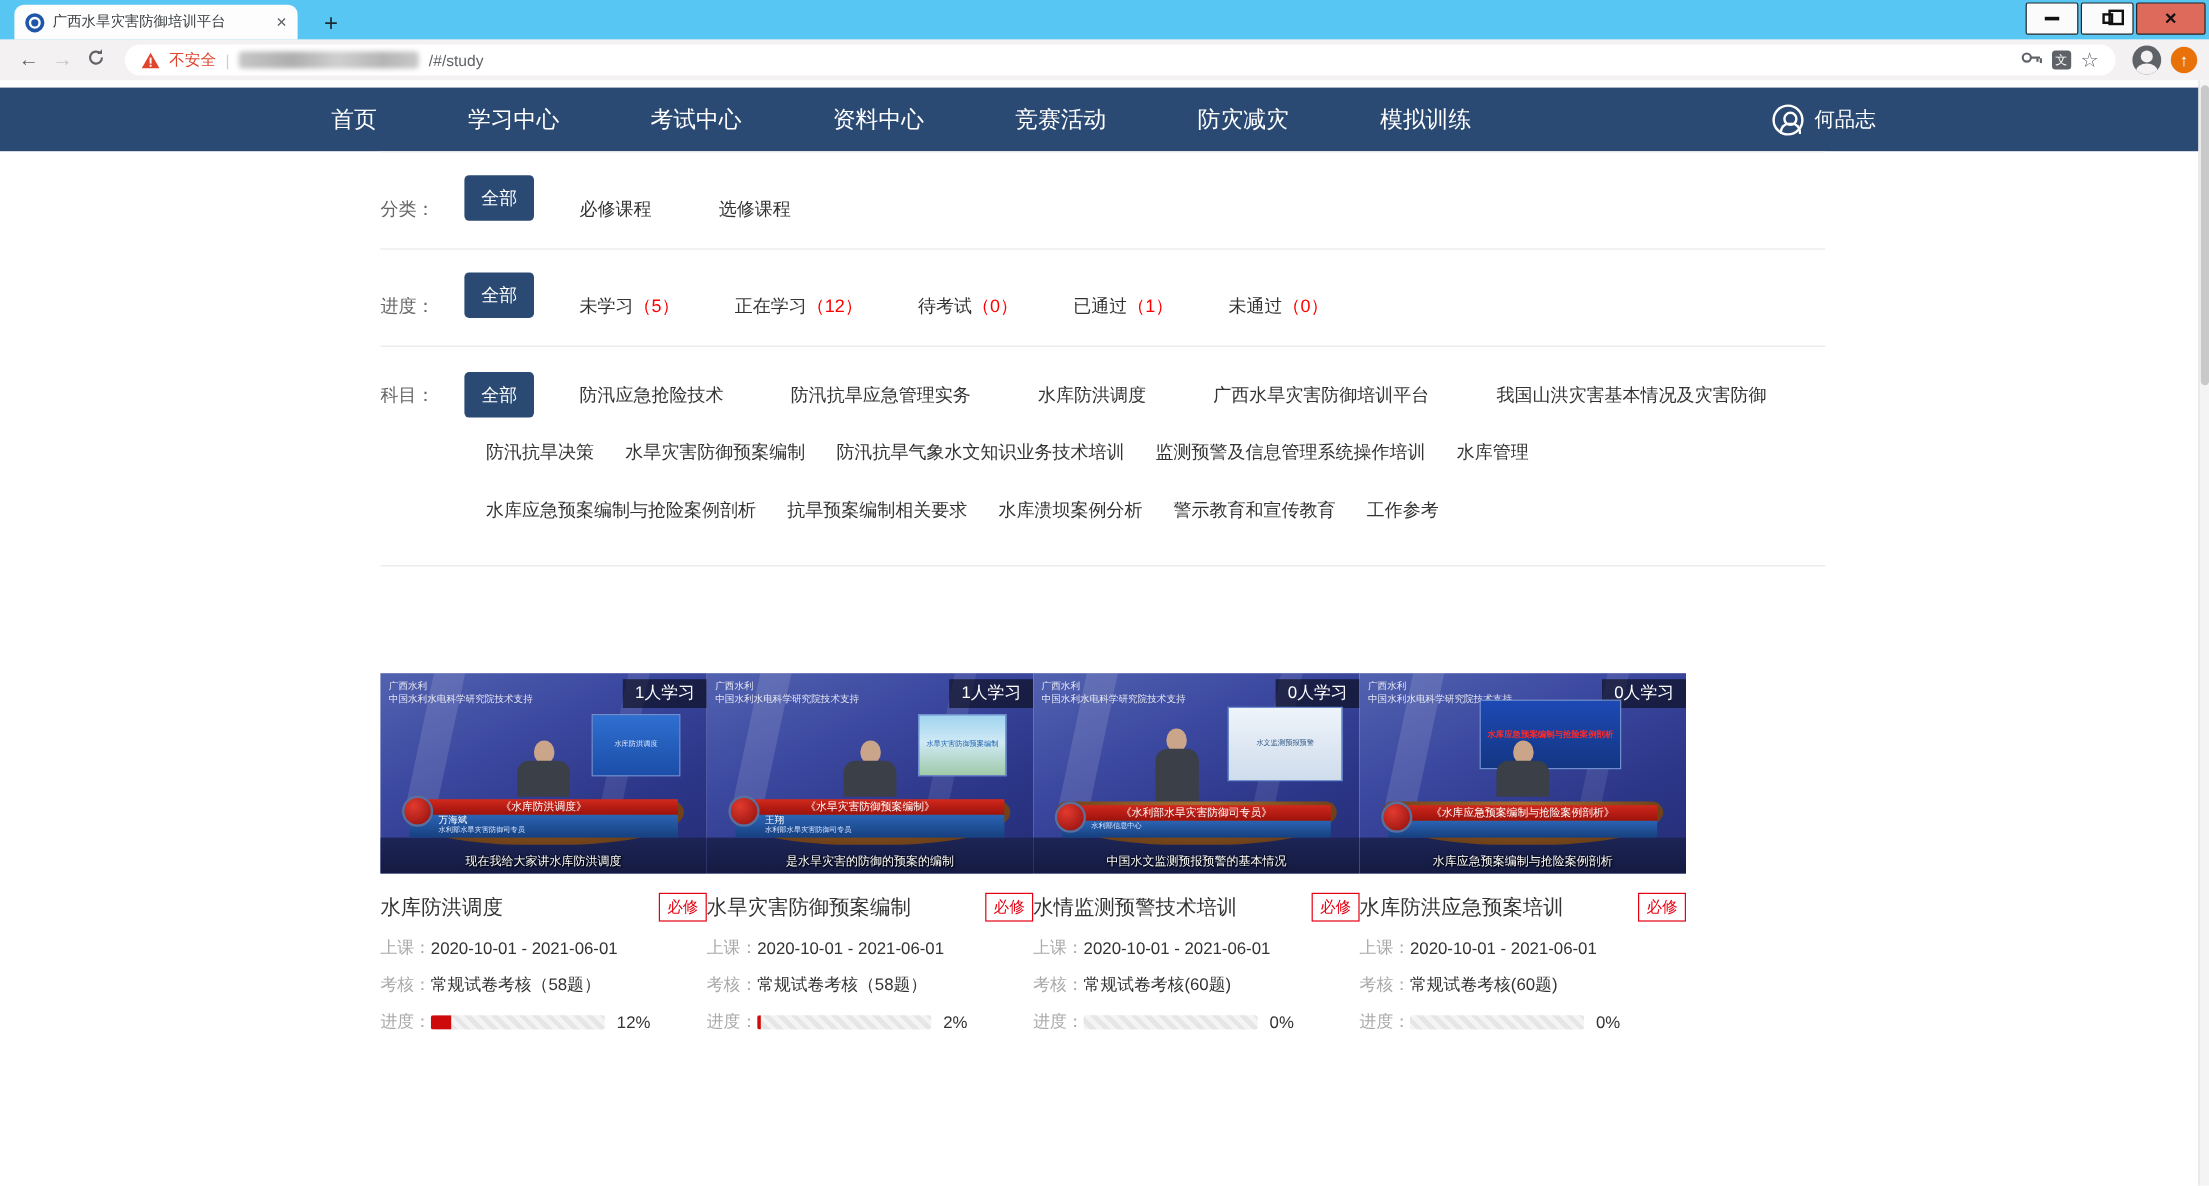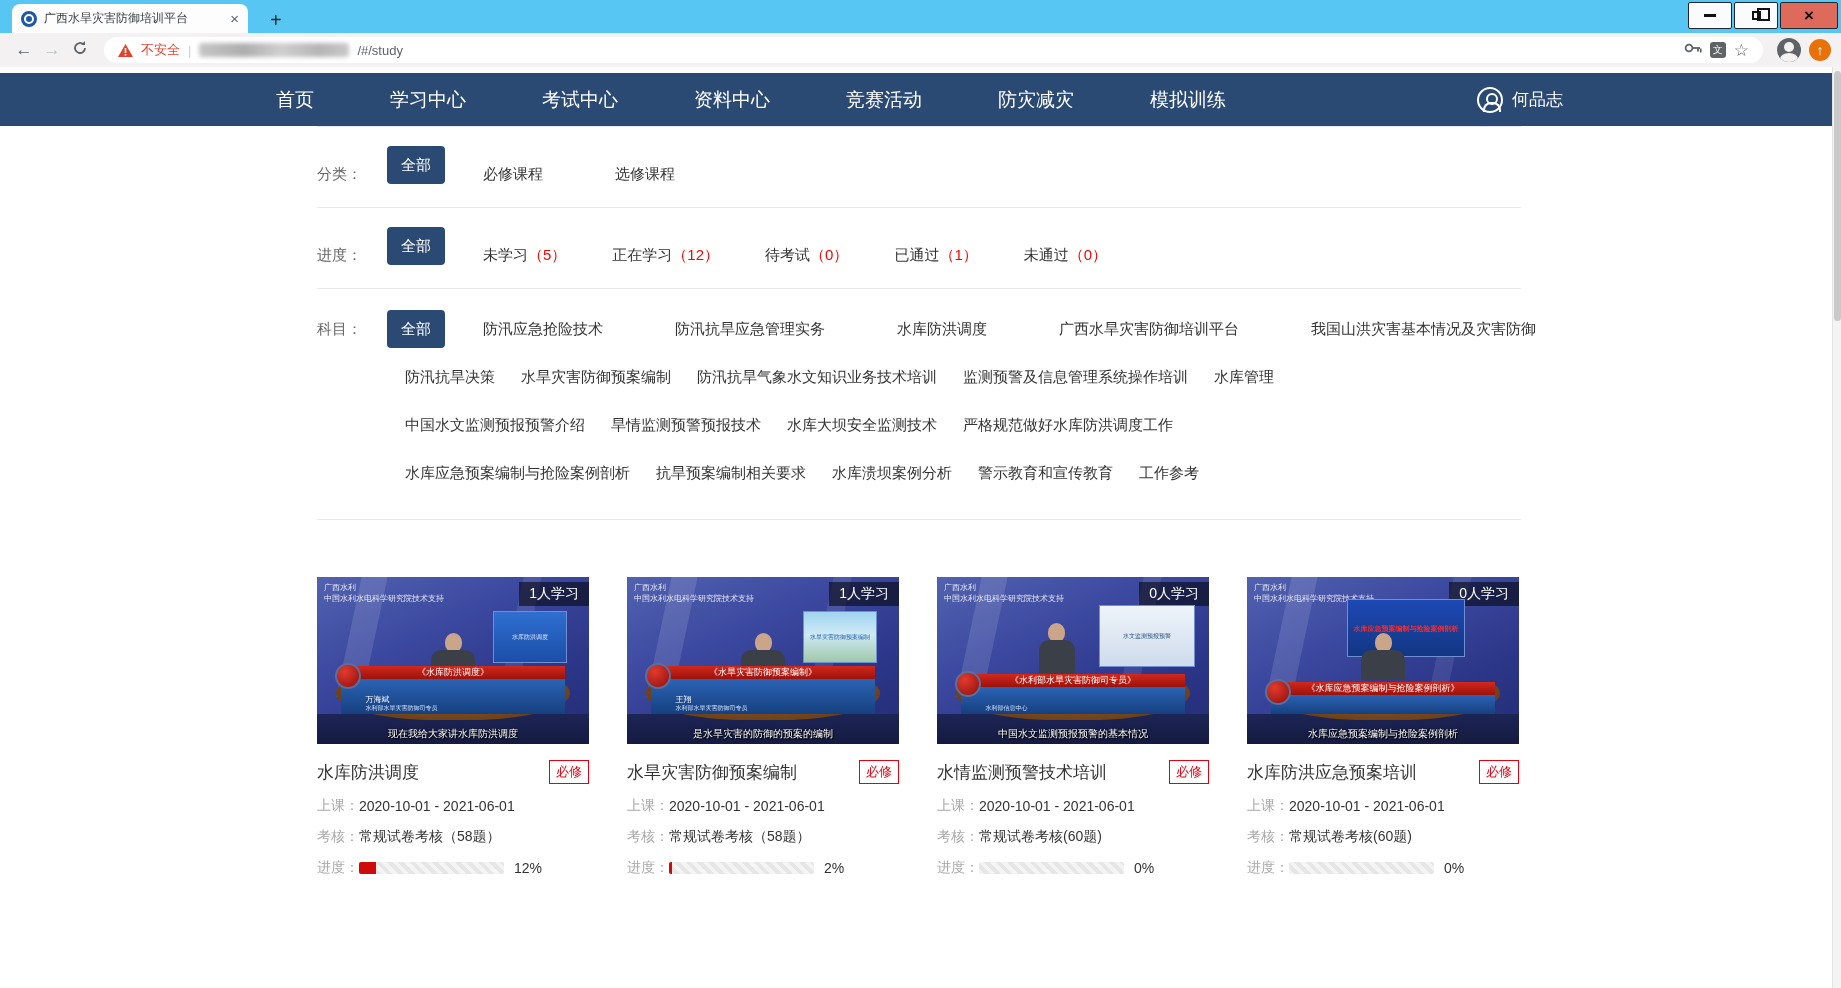--- a/index.html
+++ b/index.html
@@ -54,30 +54,30 @@
   .divider { height:1px; background:#e8e8e8; }
 
   .search-row { margin-top:42px; height:40px; display:flex; align-items:center; margin-bottom:23px; }
   .flabel { width:70px; font-size:15px; color:#666; flex:none; }
   .search-input { width:241px; height:40px; border:1px solid #ddd; border-right:none; border-radius:4px 0 0 4px; padding:0 12px; font-size:14px; color:#333; outline:none; }
   .search-input::placeholder { color:#bfbfbf; }
   .search-btn { width:60px; height:40px; background:#2b4a73; border:none; border-radius:0 4px 4px 0; display:flex; align-items:center; justify-content:center; }
 
   .filter-row { padding:19px 0 23px 0; display:flex; align-items:flex-end; }
   .btn-all { width:58px; height:38px; background:#2b4a73; color:#fff; font-size:15px; border:none; border-radius:4px; flex:none; }
-  .opts { display:flex; align-items:center; gap:72px; margin-left:38px; }
+  .opts { display:flex; align-items:center; gap:56px; margin-left:38px; }
   .opt { font-size:15px; color:#333; white-space:nowrap; cursor:pointer; }
   .opt .cnt { color:#f00; }
   .opts.progress { gap:46px; }
 
   .subject-block { padding:21px 0 27px 0; }
   .subject-row1 { display:flex; align-items:center; height:38px; }
   .subject-line { display:flex; align-items:center; height:38px; margin-top:10px; margin-left:88px; gap:26px; }
 
-  .cards { margin-top:57px; display:flex; gap:38px; }
+  .cards { margin-top:89px; display:flex; }
   .card { width:272px; }
   .thumb { position:relative; width:272px; height:167px; overflow:hidden; background:linear-gradient(155deg,#5262b0 0%,#3c49a0 35%,#2c3688 70%,#232c74 100%); cursor:pointer; }
   .beam { position:absolute; top:-20px; width:26px; height:140px; background:rgba(255,255,255,0.12); transform:skewX(-12deg); }
   .b1 { left:34px; } .b2 { left:196px; width:18px; background:rgba(255,255,255,0.09); }
   .floor { position:absolute; bottom:0; left:0; right:0; height:30px; background:linear-gradient(#1d2556,#141a40); }
   .org { position:absolute; top:5px; left:7px; color:rgba(255,255,255,0.85); font-size:8px; line-height:11px; text-align:left; }
   .learners { position:absolute; top:5px; right:0; background:rgba(0,0,0,0.55); color:#fff; font-size:14px; padding:3px 10px; }
   .screen { position:absolute; top:34px; right:22px; width:74px; height:52px; background:linear-gradient(#2f6fd0,#1b4ea8); border:1px solid #6f8fd0; display:flex; align-items:center; justify-content:center; padding:4px; }
   .screen span { color:#dfe9ff; font-size:6px; text-align:center; line-height:8px; }
   .v2 .screen { background:linear-gradient(#9fd4ef 0%,#cfe9f5 45%,#9fc9a8 100%); }
@@ -88,21 +88,21 @@
   .v4 .screen span { color:#ff2a2a; font-size:7px; font-weight:bold; line-height:9px; }
   .person { position:absolute; left:50%; top:56px; transform:translateX(-50%); }
   .v3 .person { left:44%; top:46px; }
   .person .head { width:17px; height:19px; background:#caa58a; border-radius:50% 50% 45% 45%; margin:0 auto; }
   .person .torso { width:44px; height:30px; background:#3b3f48; border-radius:10px 10px 0 0; margin-top:-2px; }
   .v3 .person .torso { height:52px; width:36px; }
   .desk { position:absolute; bottom:24px; left:7%; width:86%; height:36px; background:radial-gradient(ellipse at 50% 0%, #a96f33 0%, #7c4a1d 55%, #5a3413 100%); border-radius:10px 10px 46% 46% / 10px 10px 80% 80%; }
   .lt { position:absolute; bottom:30px; left:9%; width:82%; }
   .lt-badge { position:absolute; left:-6px; top:-3px; width:26px; height:26px; border-radius:50%; background:radial-gradient(circle at 35% 30%, #e23a2e, #8f0f0c); border:2px solid #5a6f9e; z-index:2; }
   .lt-title { background:linear-gradient(#d2281c,#9c120c); color:#fff; font-size:9px; line-height:13px; text-align:center; white-space:nowrap; overflow:hidden; }
-  .lt-sub { background:linear-gradient(#2b63b4,#16407f); color:#d8e6ff; font-size:6px; line-height:8px; padding:17px 4px 2px 24px; min-height:14px; }
+  .lt-sub { background:linear-gradient(#2b63b4,#16407f); color:#d8e6ff; font-size:6px; line-height:8px; padding:1px 4px 2px 24px; min-height:14px; }
   .lt-sub .spk { display:block; font-size:8px; color:#fff; }
   .caption { position:absolute; bottom:3px; left:0; right:0; text-align:center; color:#fff; font-size:10px; text-shadow:0 0 2px #000,1px 1px 1px #000; white-space:nowrap; }
 
   .card-titlerow { margin-top:16px; display:flex; align-items:center; justify-content:space-between; }
   .card-title { font-size:17px; color:#333; white-space:nowrap; overflow:hidden; }
   .badge { flex:none; border:1px solid #e60012; color:#e60012; font-size:13px; padding:2px 6px; margin-left:8px; }
   .info-row { margin-top:12px; display:flex; align-items:center; font-size:14px; height:19px; }
   .info-label { color:#a9a9a9; flex:none; }
   .info-val { color:#333; }
   .pbar { width:145px; height:12px; margin-right:10px; background:repeating-linear-gradient(45deg,#f4f4f4 0 4px,#e6e6e6 4px 8px); border-radius:2px; overflow:hidden; flex:none; }
@@ -225,26 +225,20 @@
         </div>
       </div>
       <div class="subject-line">
         <span class="opt">防汛抗旱决策</span>
         <span class="opt">水旱灾害防御预案编制</span>
         <span class="opt">防汛抗旱气象水文知识业务技术培训</span>
         <span class="opt">监测预警及信息管理系统操作培训</span>
         <span class="opt">水库管理</span>
       </div>
       <div class="subject-line">
-        <span class="opt">中国水文监测预报预警介绍</span>
-        <span class="opt">旱情监测预警预报技术</span>
-        <span class="opt">水库大坝安全监测技术</span>
-        <span class="opt">严格规范做好水库防洪调度工作</span>
-      </div>
-      <div class="subject-line">
         <span class="opt">水库应急预案编制与抢险案例剖析</span>
         <span class="opt">抗旱预案编制相关要求</span>
         <span class="opt">水库溃坝案例分析</span>
         <span class="opt">警示教育和宣传教育</span>
         <span class="opt">工作参考</span>
       </div>
     </div>
     <div class="divider"></div>
 
     <div class="cards">

